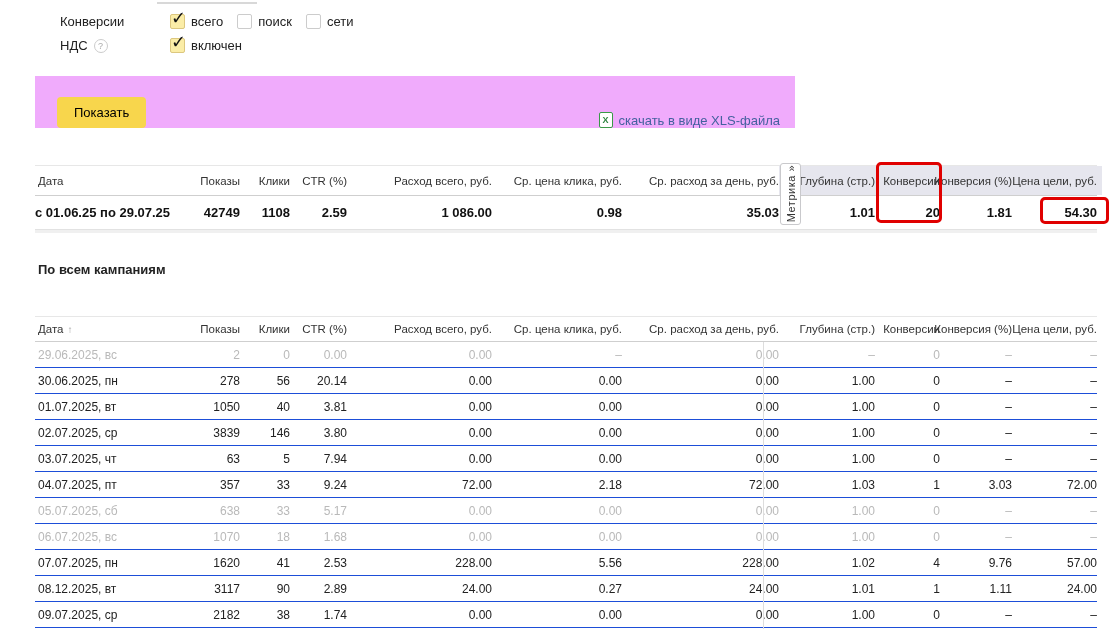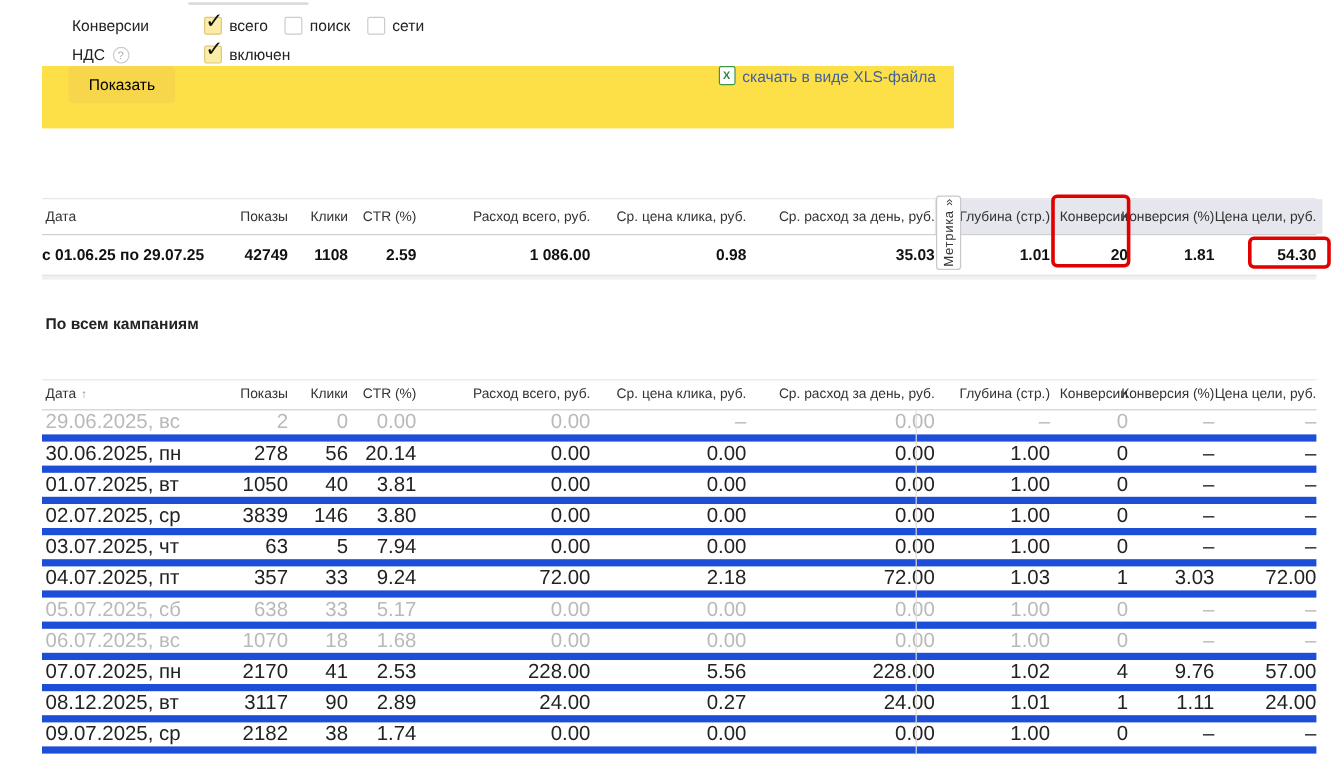--- a/index.html
+++ b/index.html
@@ -24,22 +24,22 @@
   .cb-group { display:flex; align-items:flex-start; gap:14px; }
   .cb-item { display:flex; align-items:center; gap:6px; font-size:13px; }
   .cb { width:15px; height:15px; border:1px solid #ccc; border-radius:2px; background:#fff; position:relative; flex:0 0 auto; }
   .cb.checked { background:#fbeda7; border-color:#dcc77f; }
   .cb.checked::after {
     content:"\2713"; position:absolute; top:-8px; left:0;
     font-size:18px; font-weight:bold; color:#111;
   }
 
   .gray-bar {
-    position:absolute; top:55px; left:0; width:760px; height:52px;
-    background:#fde047; display:flex; align-items:flex-start; justify-content:space-between;
+    position:absolute; top:76px; left:0; width:760px; height:52px;
+    background:#f0abfc; display:flex; align-items:flex-end; justify-content:space-between;
     padding:0 15px 0 22px;
   }
   .show-btn {
     background:#f8d64c; border:none; border-radius:4px; padding:8px 17px;
     font-family:inherit; font-size:13px; color:#000; cursor:pointer;
   }
   .xls-link { display:flex; align-items:center; gap:6px; color:#44619e; font-size:13px; cursor:pointer; }
   .xls-icon {
     width:14px; height:16px; background:#fff; border:1px solid #3a9948; border-radius:2px;
     color:#2e8540; font-size:9px; font-weight:bold; display:inline-flex; align-items:center; justify-content:center;
@@ -87,21 +87,21 @@
     font-family:inherit; font-size:13px; color:#333; cursor:pointer;
   }
 
   
   .detail-table { position:absolute; top:316px; left:35px; width:1062px; }
   .detail-head {
     height:26px; border-top:1px solid #e7e7e7; border-bottom:1px solid #cfcfcf;
     font-size:11.5px; color:#333;
   }
   .sort-arrow { color:#999; font-size:10px; margin-left:4px; }
-  .trow { height:26px; border-bottom:6px solid #1d4ed8; font-size:17px; color:#222; }
+  .trow { height:26px; border-bottom:1px solid #1d4ed8; font-size:12px; color:#222; }
   .trow.muted { color:#b9b9b9; }
   .detail-divider { position:absolute; left:728px; top:26px; height:287px; width:0; border-left:1px solid #ddd; }
   .summary-head .cell.left, .detail-head .cell.left, .c-date { padding-left:3px; }
 </style>
 </head>
 <body>
 
 <div class="filter-panel">
   <div class="cutoff-line"></div>
 
@@ -325,21 +325,21 @@
     <div class="cell c-val">0.00</div>
     <div class="cell"></div>
     <div class="cell c-val">1.00</div>
     <div class="cell c-val">0</div>
     <div class="cell c-val">–</div>
     <div class="cell c-val">–</div>
   </div>
 
   <div class="grid-row trow">
     <div class="cell left c-date">07.07.2025, пн</div>
-    <div class="cell c-val">2170</div>
+    <div class="cell c-val">1620</div>
     <div class="cell c-val">41</div>
     <div class="cell c-val">2.53</div>
     <div class="cell c-val">228.00</div>
     <div class="cell c-val">5.56</div>
     <div class="cell c-val">228.00</div>
     <div class="cell"></div>
     <div class="cell c-val">1.02</div>
     <div class="cell c-val">4</div>
     <div class="cell c-val">9.76</div>
     <div class="cell c-val">57.00</div>

